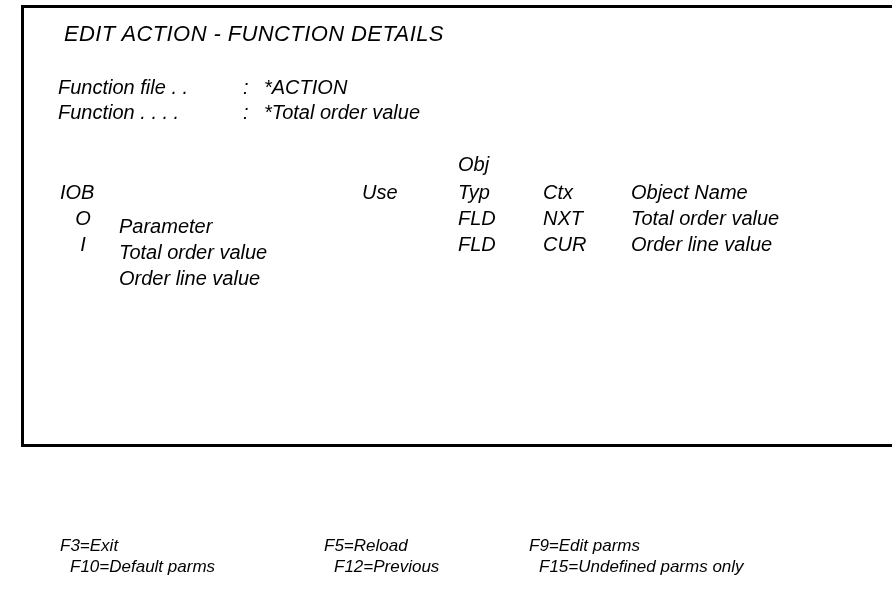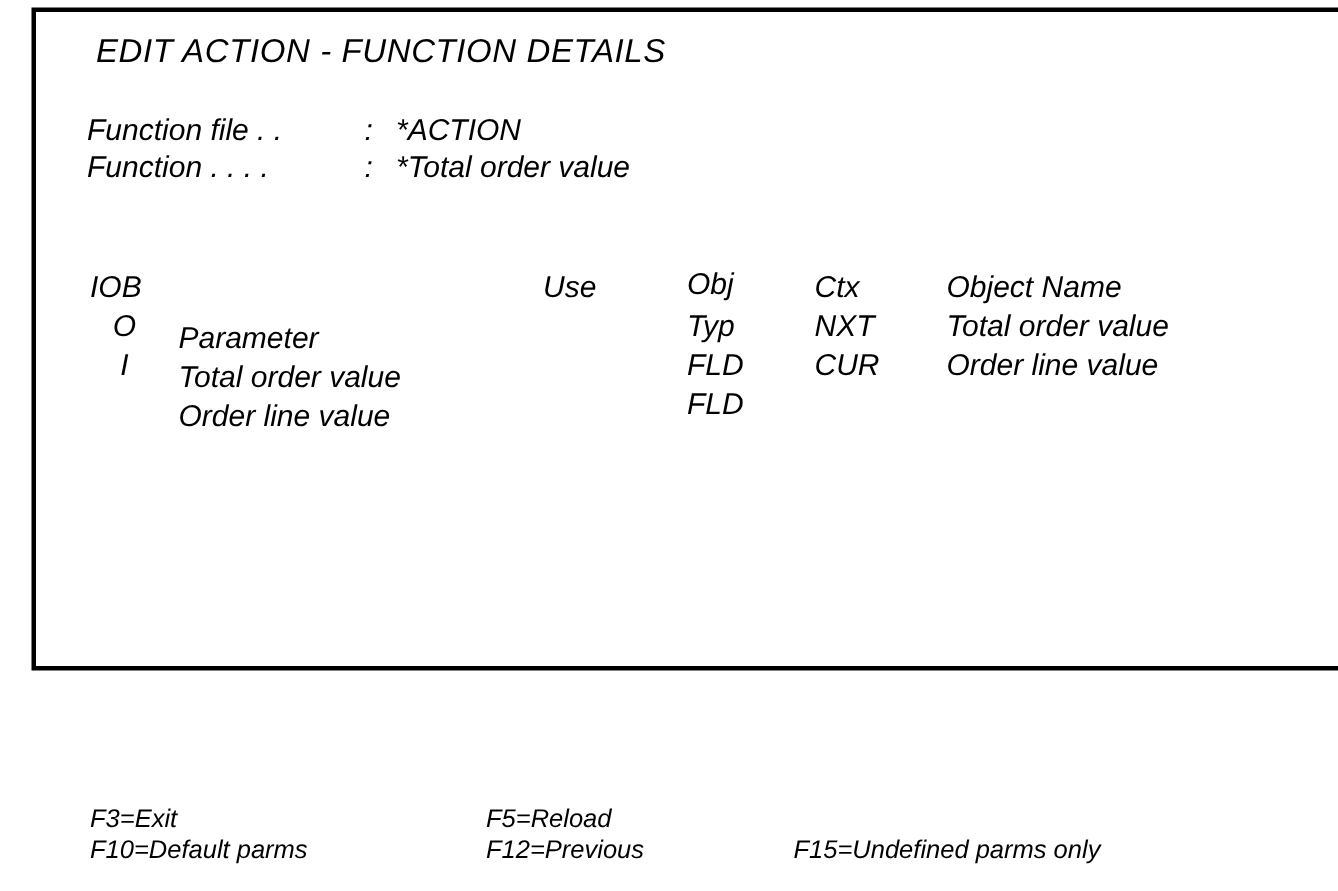--- a/index.html
+++ b/index.html
@@ -49,21 +49,21 @@
   #info-value-0 { left: 240px; top: 68px; }
   #info-label-1 { left: 34px; top: 93px; }
   #info-sep-1   { left: 219px; top: 93px; }
   #info-value-1 { left: 240px; top: 93px; }
 
   
   .tbl { font-size: 20px; }
   .col-iob  { left: 36px; text-align: center; }
   .col-parm { left: 95px; margin-top: 34px; }
   .col-use  { left: 338px; }
-  .col-typ  { left: 434px; margin-top: 26px; }
+  .col-typ  { left: 434px; }
   .col-ctx  { left: 519px; }
   .col-obj  { left: 607px; }
 
   #hdr-obj-upper { top: 145px; }
   .hdr-line { top: 173px; }
   .row-0 { top: 199px; }
   .row-1 { top: 225px; }
 
   
   .iob-cell {
@@ -71,21 +71,21 @@
     width: 46px;
     text-align: center;
   }
 
   
   .fkey { font-size: 17px; }
   .fk-c0 { left: 36px; }
   .fk-c1 { left: 300px; }
   .fk-c2 { left: 505px; }
   .fk-r0 { top: 528px; }
-  .fk-r1 { top: 549px; }
+  .fk-r1 { top: 549px; margin-left: 10px; }
 </style>
 </head>
 <body>
 
 <div id="screen">
   <div id="frame">
 
     <div class="abs" id="screen-title">EDIT ACTION - FUNCTION DETAILS</div>
 
 
@@ -119,16 +119,17 @@
     <div class="abs tbl row-1 col-typ">FLD</div>
     <div class="abs tbl row-1 col-ctx">CUR</div>
     <div class="abs tbl row-1 col-obj">Order line value</div>
 
     <div class="abs fkey fk-c0 fk-r0">F3=Exit</div>
     <div class="abs fkey fk-c0 fk-r1">F10=Default parms</div>
 
     <div class="abs fkey fk-c1 fk-r0">F5=Reload</div>
     <div class="abs fkey fk-c1 fk-r1">F12=Previous</div>
 
+    <div class="abs fkey fk-c2 fk-r0">F9=Edit parms</div>
     <div class="abs fkey fk-c2 fk-r1">F15=Undefined parms only</div>
 
   </div>
 </div>
 
 </body></html>

